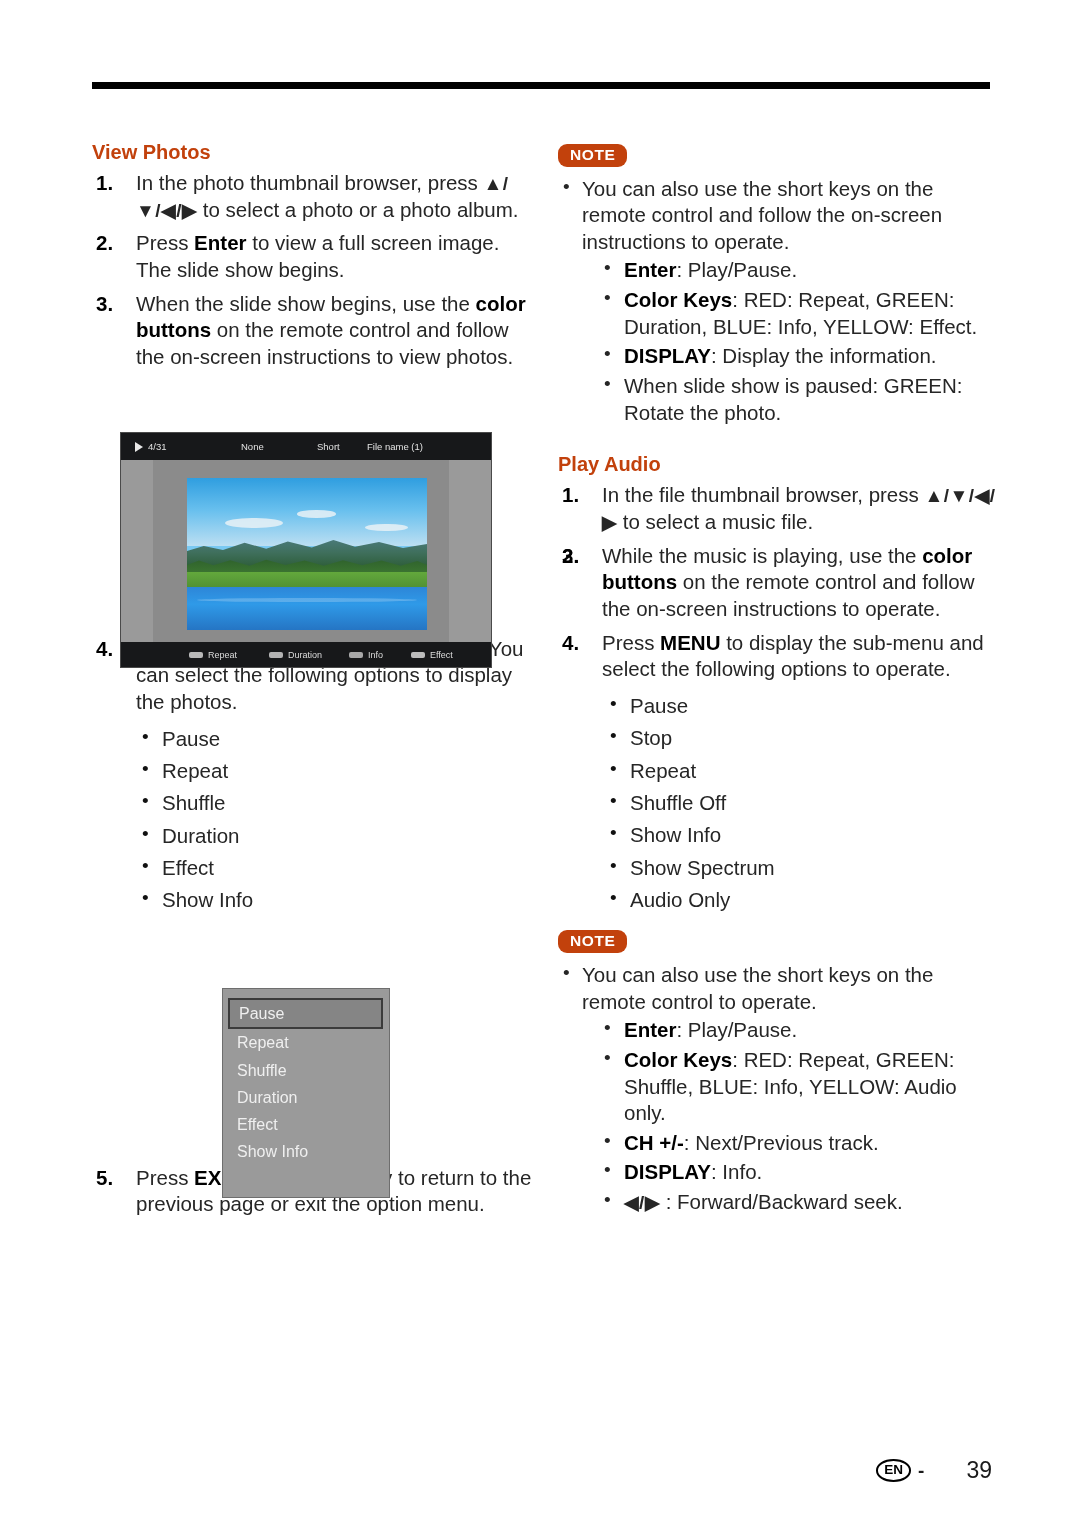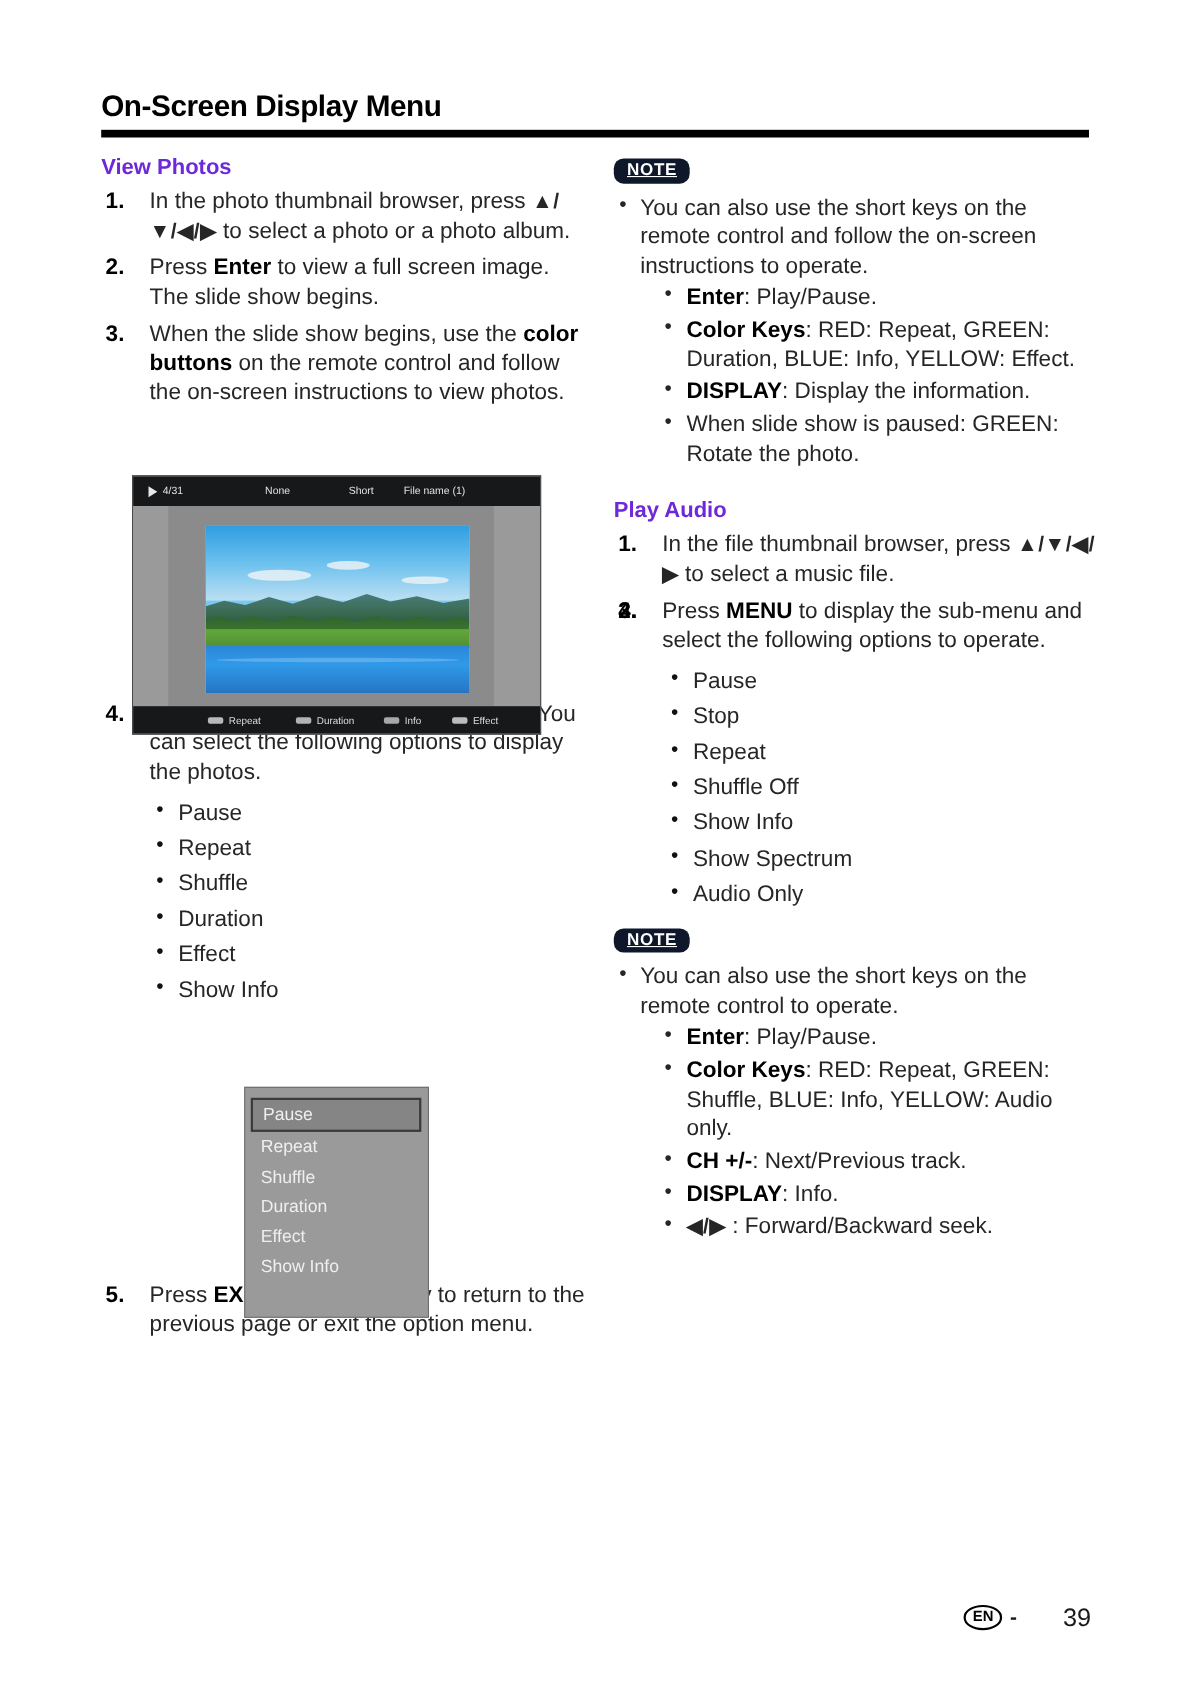--- a/index.html
+++ b/index.html
@@ -49,21 +49,21 @@
   .col {
     position: absolute;
     top: 140px;
   }
   .col-left { left: 92px;  width: 440px; }
   .col-right{ left: 558px; width: 440px; }
 
   .sec-head {
     font-size: 20px;
     font-weight: bold;
-    color: #6d28d9;
+    color: #c2410c;
     margin: 0 0 6px 0;
     line-height: 1.2;
   }
   .sec-head.spaced { margin-top: 26px; }
 
   
   .steps { margin: 0; padding: 0; list-style: none; }
   .step {
     position: relative;
     padding-left: 44px;
@@ -102,30 +102,29 @@
     top: -1px;
     font-size: 19px;
     color: #111;
   }
   .bullets.indent-1 { margin-left: 44px; }
   .bullets.indent-2 { margin-left: 46px; }
 
   
   .note-badge {
     display: inline-block;
-    background: #0f172a;
+    background: #c2410c;
     color: #ffffff;
     font-size: 15.5px;
     font-weight: bold;
     letter-spacing: 0.6px;
     padding: 3px 12px 4px 12px;
     border-radius: 9px;
     line-height: 1;
     margin-bottom: 9px;
-    text-decoration: underline;
   }
   .note-block { margin-top: 4px; }
   .note-block .top-bullets {
     margin: 0; padding: 0; list-style: none;
   }
   .note-block .top-bullets > li {
     position: relative;
     padding-left: 24px;
     font-size: 20.5px;
     line-height: 1.30;
@@ -338,21 +337,20 @@
   }
   .foot-dash { font-size: 19px; font-weight: bold; }
   .foot-num  { font-size: 23px; font-weight: normal; margin-left: 35px; }
 </style>
 </head>
 <body>
 
 <div class="page">
 
   <div class="header-wrap">
-    <h1 class="page-title">On-Screen Display Menu</h1>
     <div class="title-rule"></div>
   </div>
 
   <div class="col col-left">
     <h2 class="sec-head">View Photos</h2>
 
     <ul class="steps">
       <li class="step">
         <span class="num">1.</span>
         <span class="txt">In the photo thumbnail browser, press <span class="arrows">▲/▼/◀/▶</span> to select a photo or a photo album.</span>
@@ -414,20 +412,21 @@
     <ul class="steps">
       <li class="step">
         <span class="num">1.</span>
         <span class="txt">In the file thumbnail browser, press <span class="arrows">▲/▼/◀/▶</span> to select a music file.</span>
       </li>
       <li class="step">
         <span class="num">2.</span>
       </li>
       <li class="step">
         <span class="num">3.</span>
+        <span class="txt">While the music is playing, use the <b>color buttons</b> on the remote control and follow the on-screen instructions to operate.</span>
       </li>
       <li class="step">
         <span class="num">4.</span>
         <span class="txt">Press <b>MENU</b> to display the sub-menu and select the following options to operate.</span>
       </li>
     </ul>
     <ul class="bullets indent-2">
         <li>Pause</li>
         <li>Stop</li>
         <li>Repeat</li>

